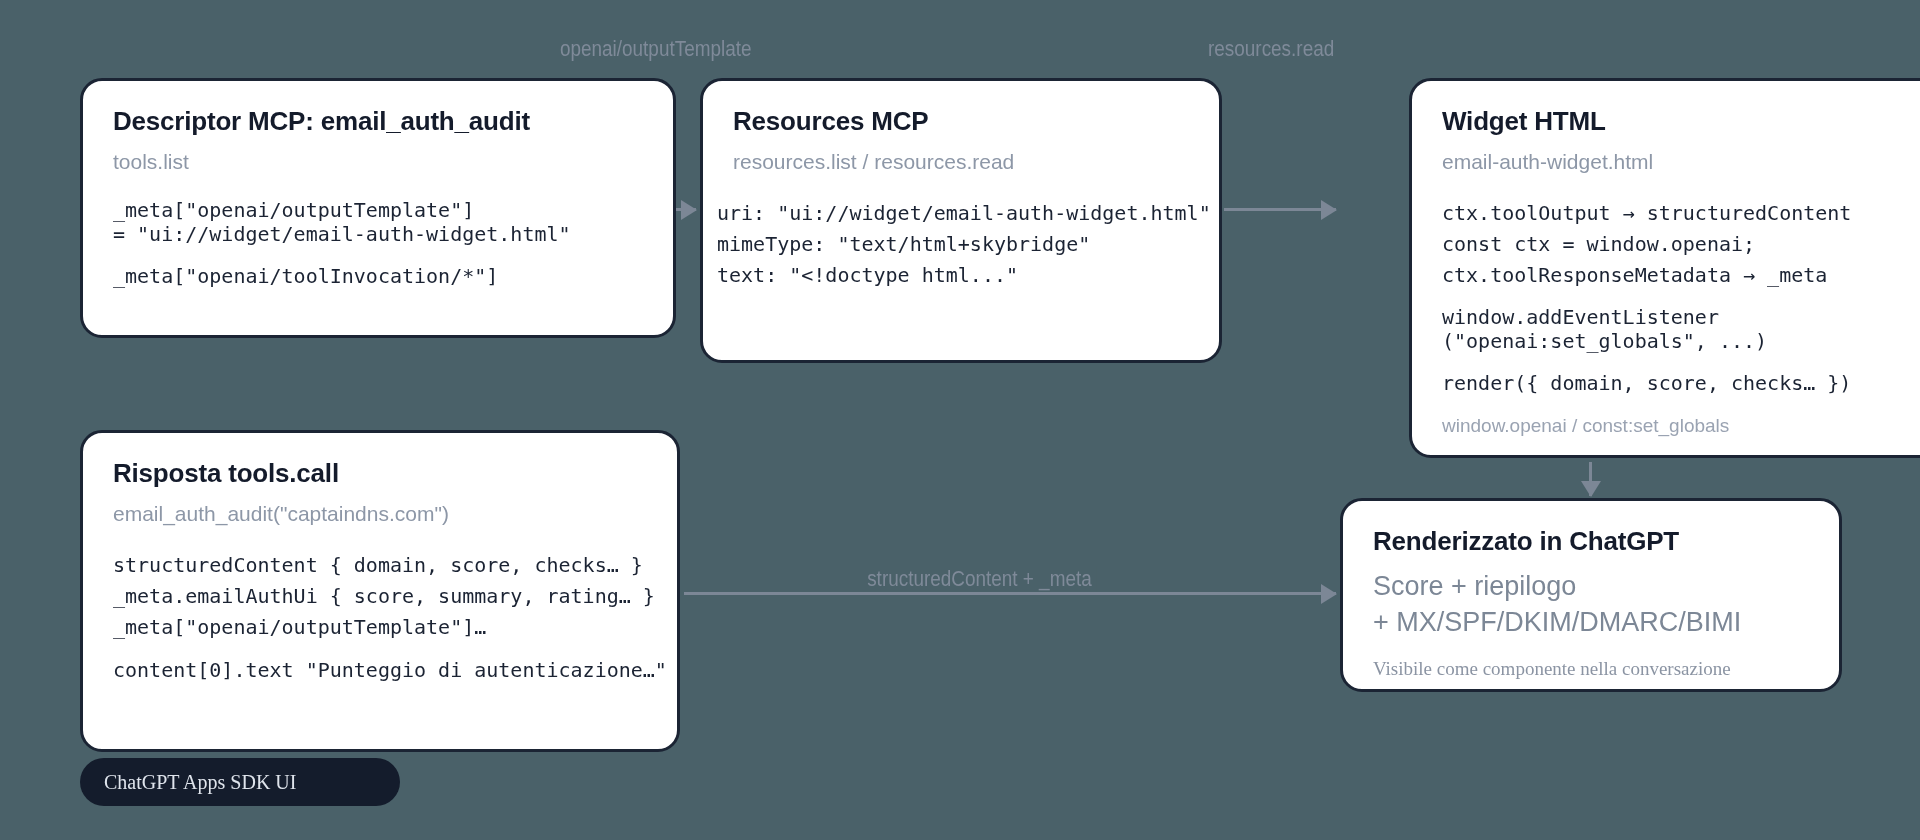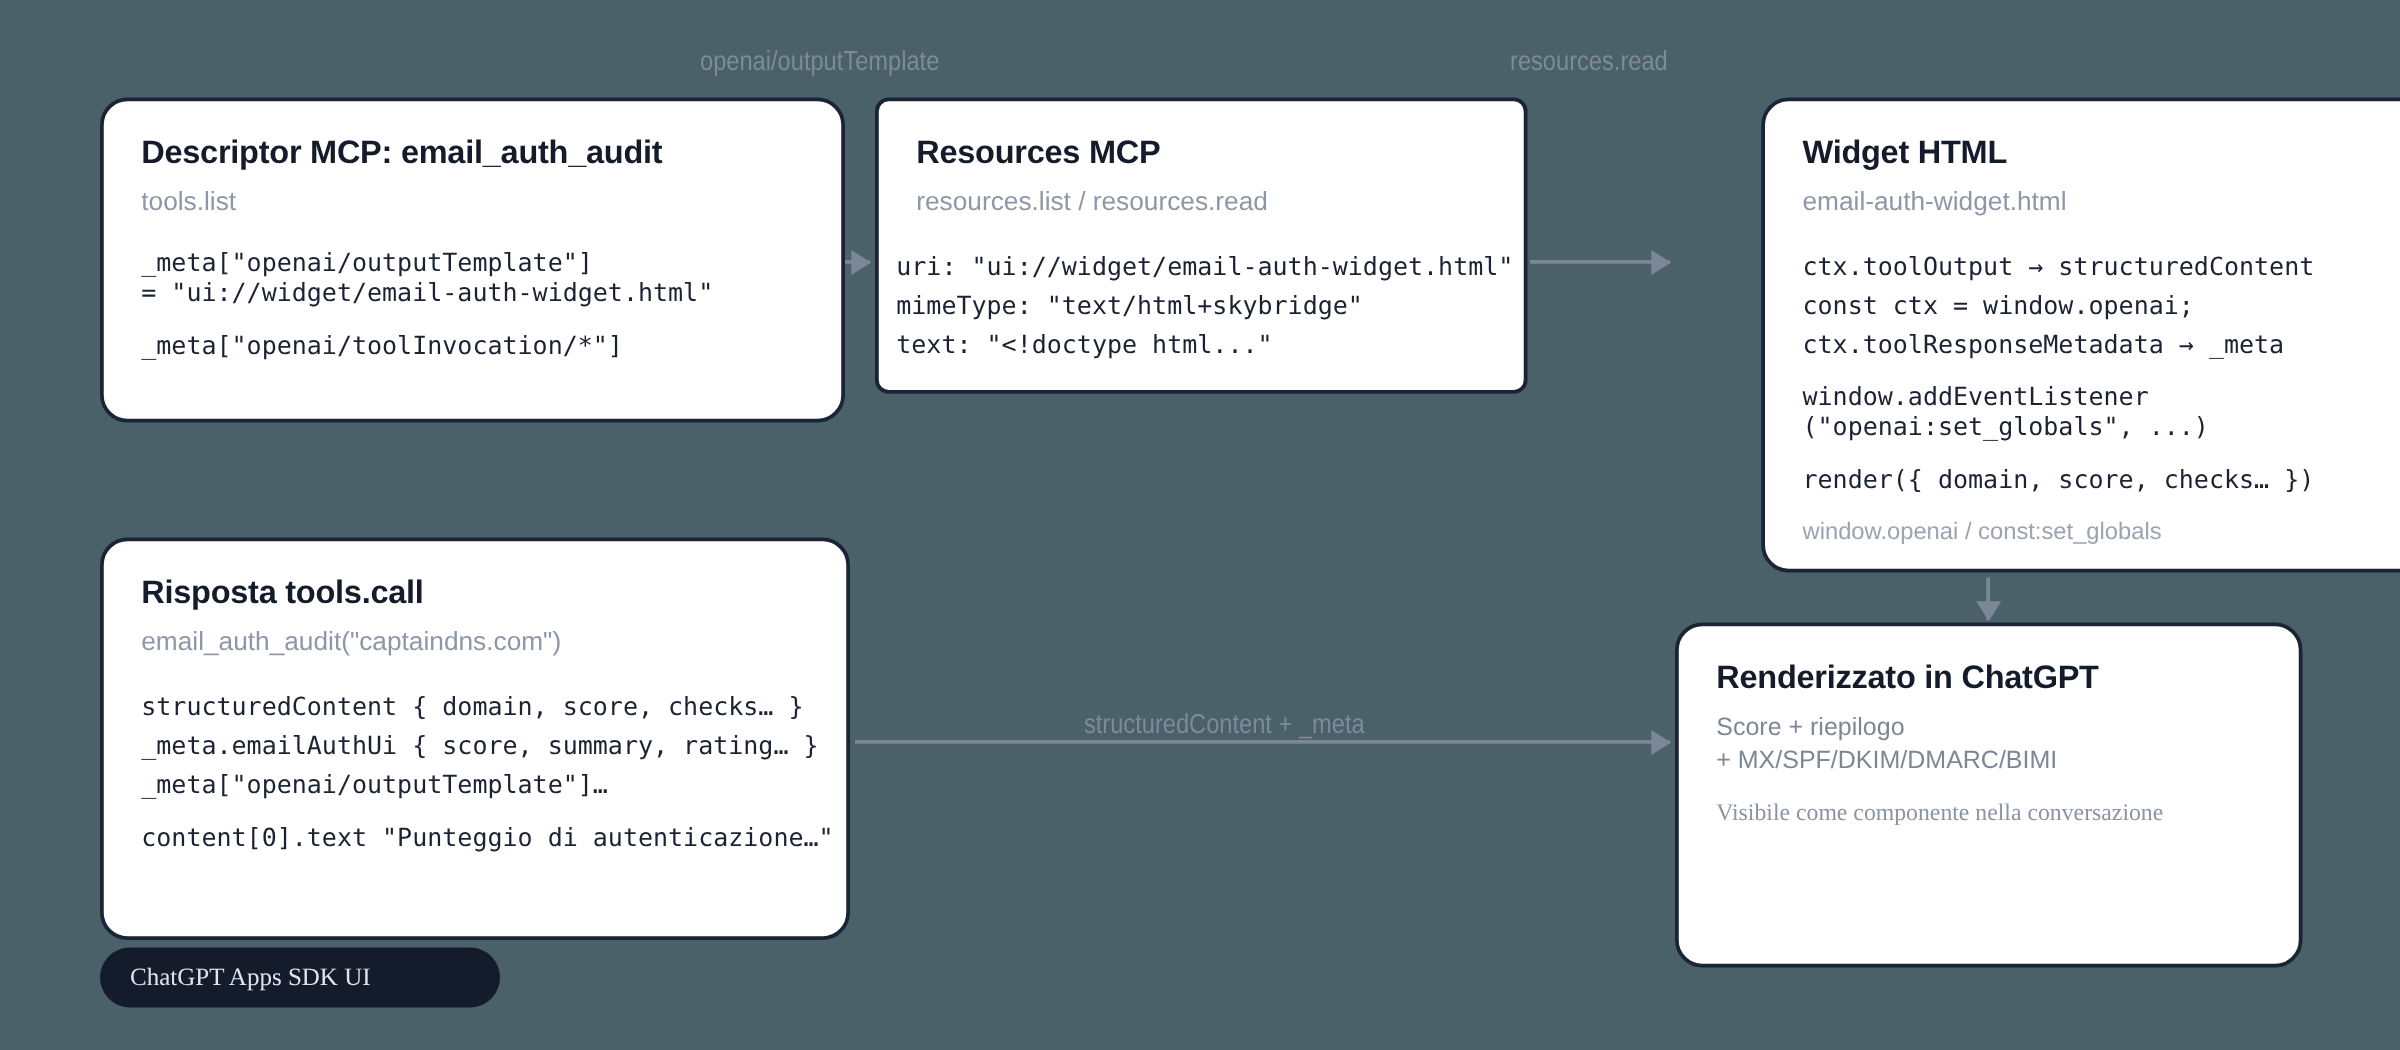--- a/index.html
+++ b/index.html
@@ -60,40 +60,40 @@
   }
   .code-tight .code-line {
     line-height: 1.22;
   }
   .card-footnote {
     font-size: 19px;
     color: #9aa3b2;
     white-space: nowrap;
   }
   .plain-line {
-    font-size: 20px;
+    font-size: 27px;
     color: #7c8796;
     line-height: 1.32;
     white-space: nowrap;
   }
   .serif-note {
     font-family: "Liberation Serif", "DejaVu Serif", serif;
     font-size: 19px;
     color: #8b94a3;
     white-space: nowrap;
     margin-top: 18px;
   }
 
   
   #card-descriptor  { left: 80px;   top: 78px;  width: 596px;  height: 260px; }
-  #card-resources   { left: 700px;  top: 78px;  width: 522px;  height: 237px;
-                      padding-left: 14px; padding-right: 14px; border-radius: 11px; }
+  #card-resources   { left: 700px;  top: 78px;  width: 522px;  height: 285px;
+                      padding-left: 14px; padding-right: 14px; }
   #card-widget      { left: 1409px; top: 78px;  width: 535px;  height: 380px; }
   #card-response    { left: 80px;   top: 430px; width: 600px;  height: 322px; }
-  #card-rendered    { left: 1340px; top: 498px; width: 502px;  height: 276px; }
+  #card-rendered    { left: 1340px; top: 498px; width: 502px;  height: 194px; }
 
   
   #card-widget { padding-bottom: 20px; }
   #widget-footnote {
     position: absolute;
     left: 30px;
     bottom: 18px;
   }
 
   

